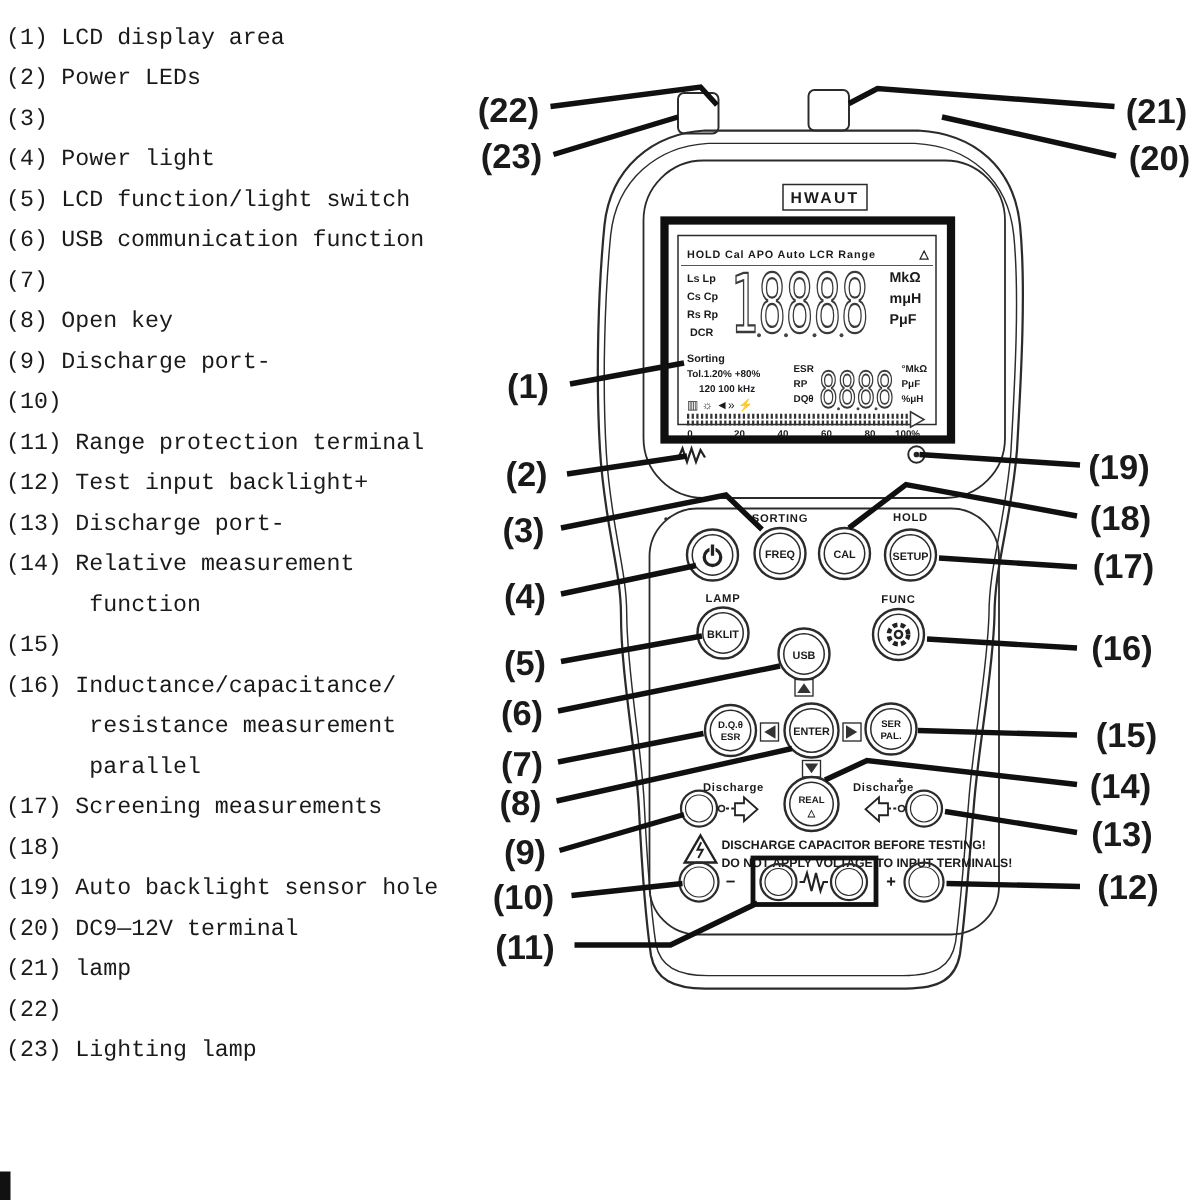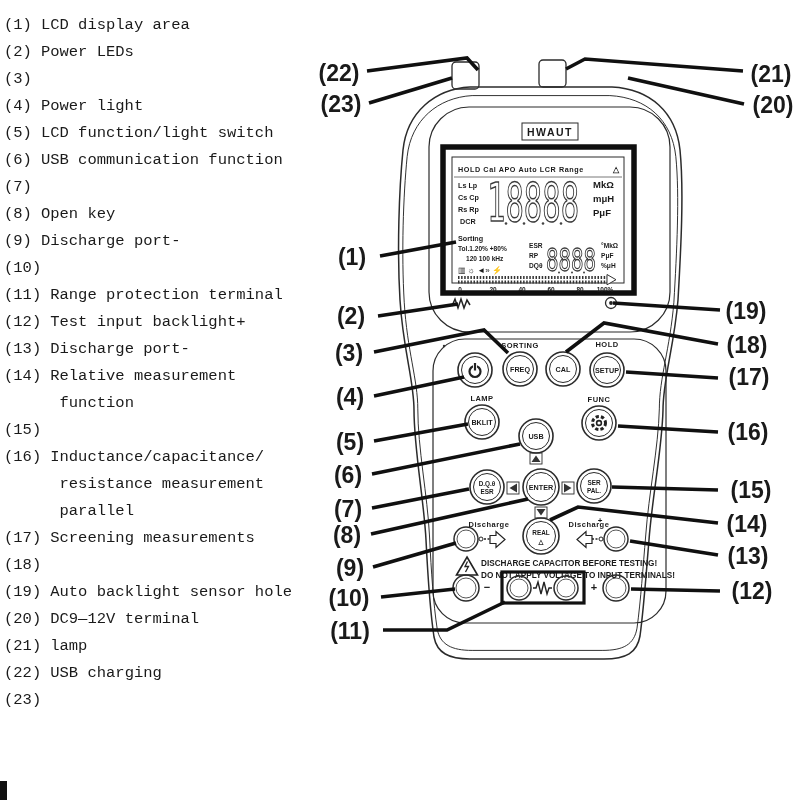--- a/index.html
+++ b/index.html
@@ -110,24 +110,24 @@
   <div class="li">
       <span class="num">(20)</span>
       <span class="txt">DC9—12V terminal</span>
     </div>
   <div class="li">
       <span class="num">(21)</span>
       <span class="txt">lamp</span>
     </div>
   <div class="li">
       <span class="num">(22)</span>
-      <span class="txt">USB charging</span>
     </div>
   <div class="li">
       <span class="num">(23)</span>
+      <span class="txt">Lighting lamp</span>
     </div>
 </div>
 
 <svg id="device-svg" width="800" height="800" viewBox="0 0 800 800">
 
   <g>
     <rect x="452" y="62" width="27" height="27" rx="4" fill="#fff" class="outline" stroke-width="1.3"></rect>
     <rect x="539" y="60" width="27" height="27" rx="4" fill="#fff" class="outline" stroke-width="1.3"></rect>
   </g>
 

